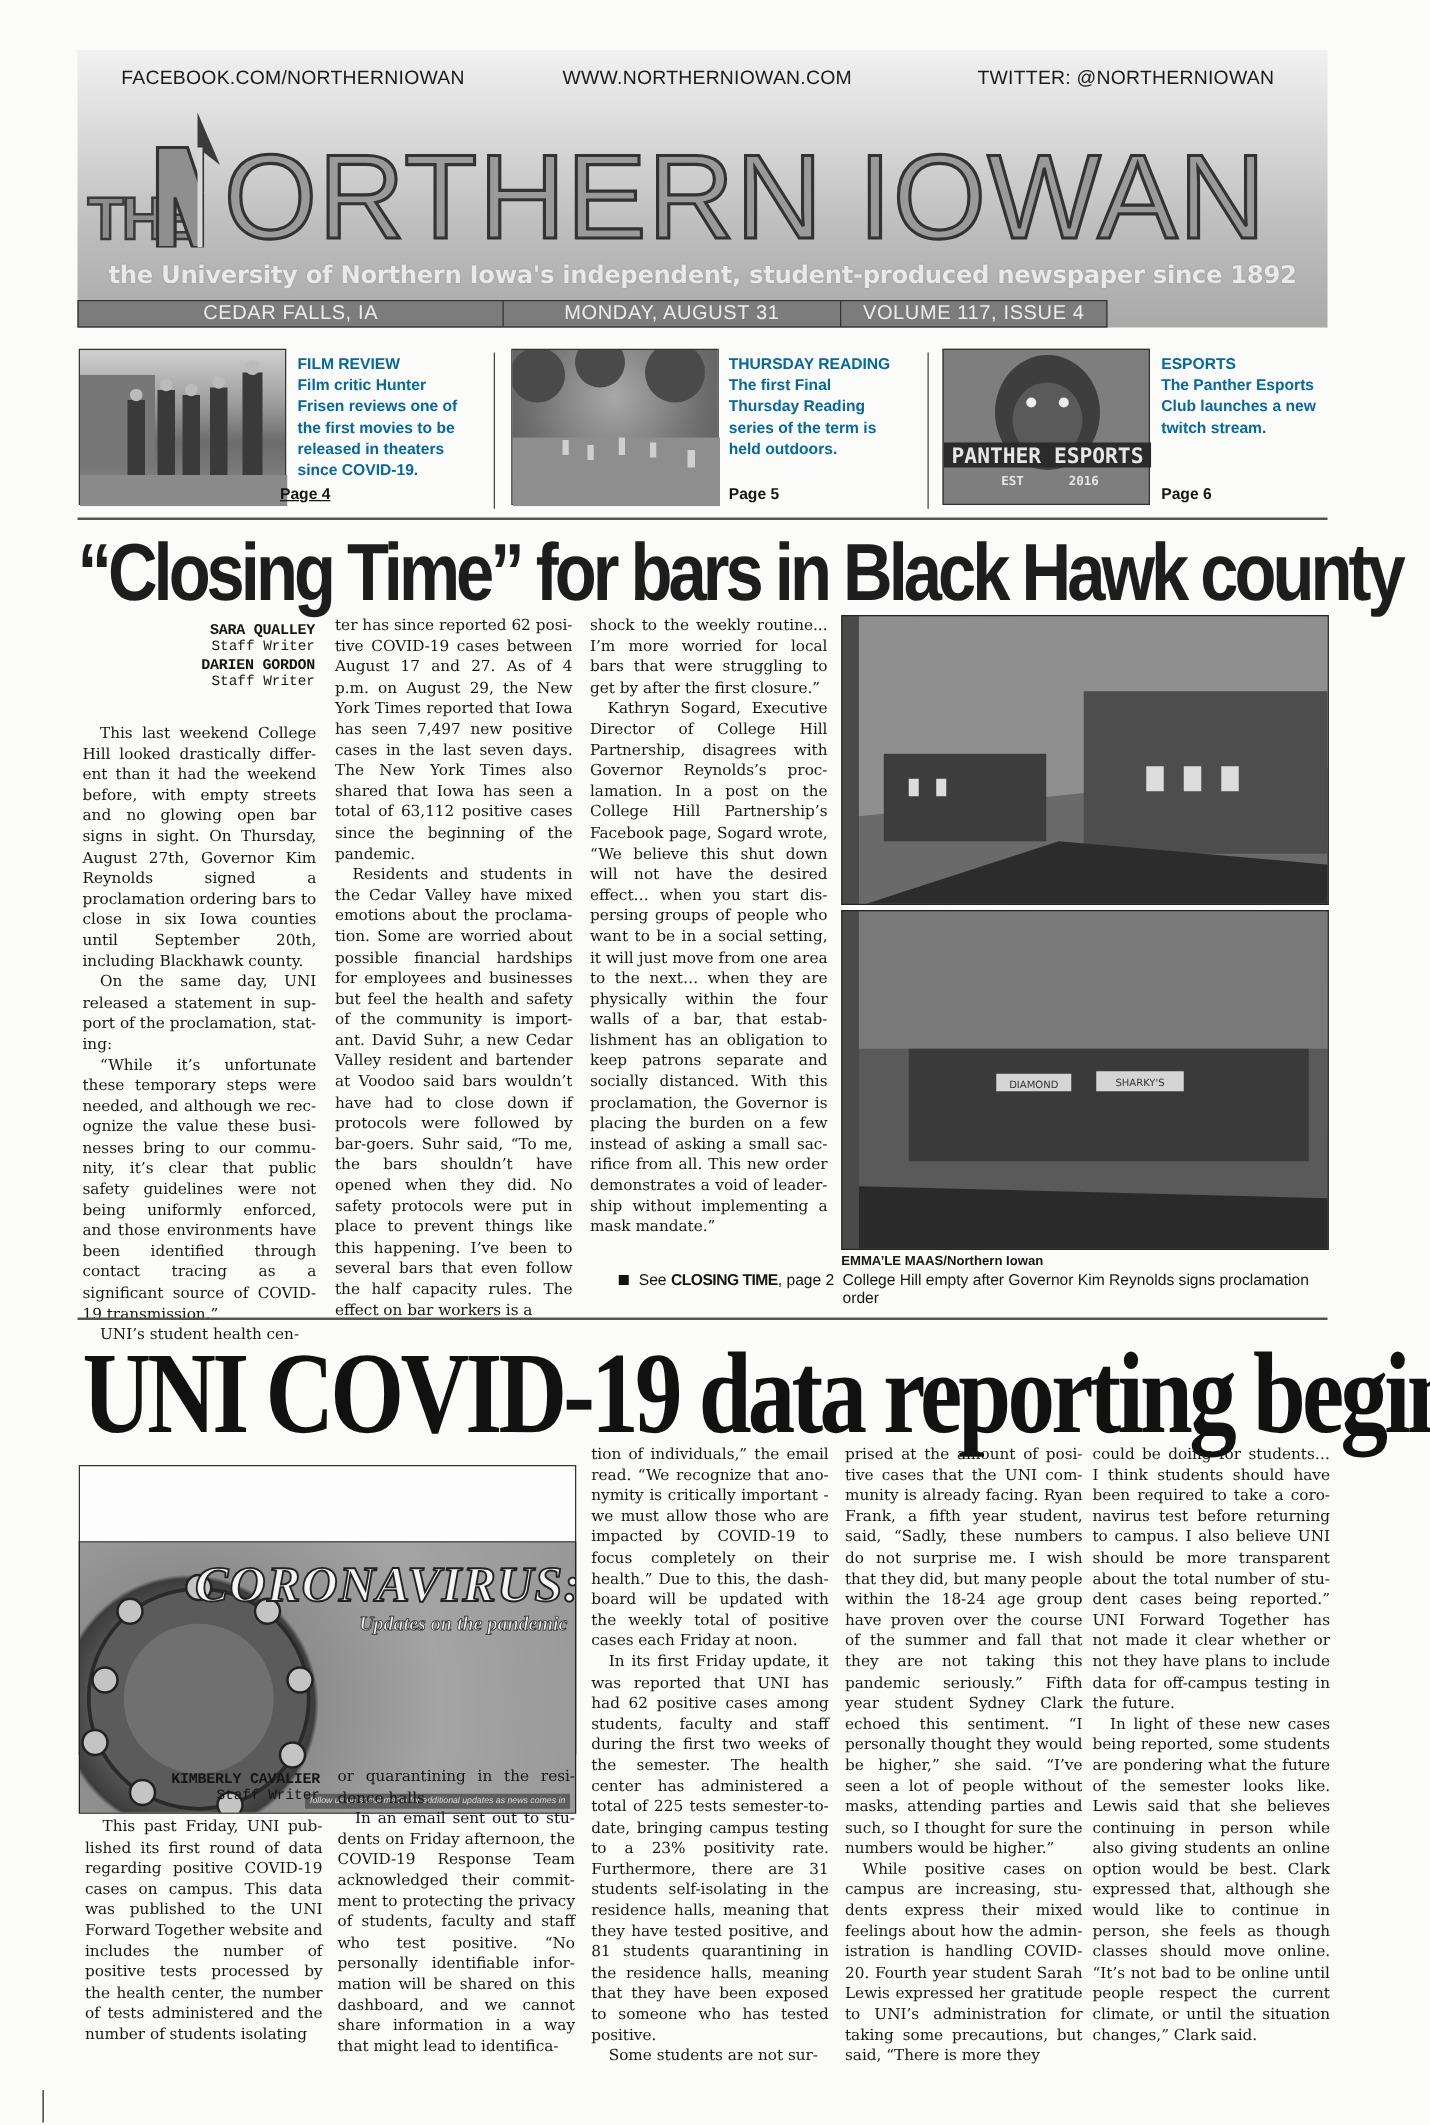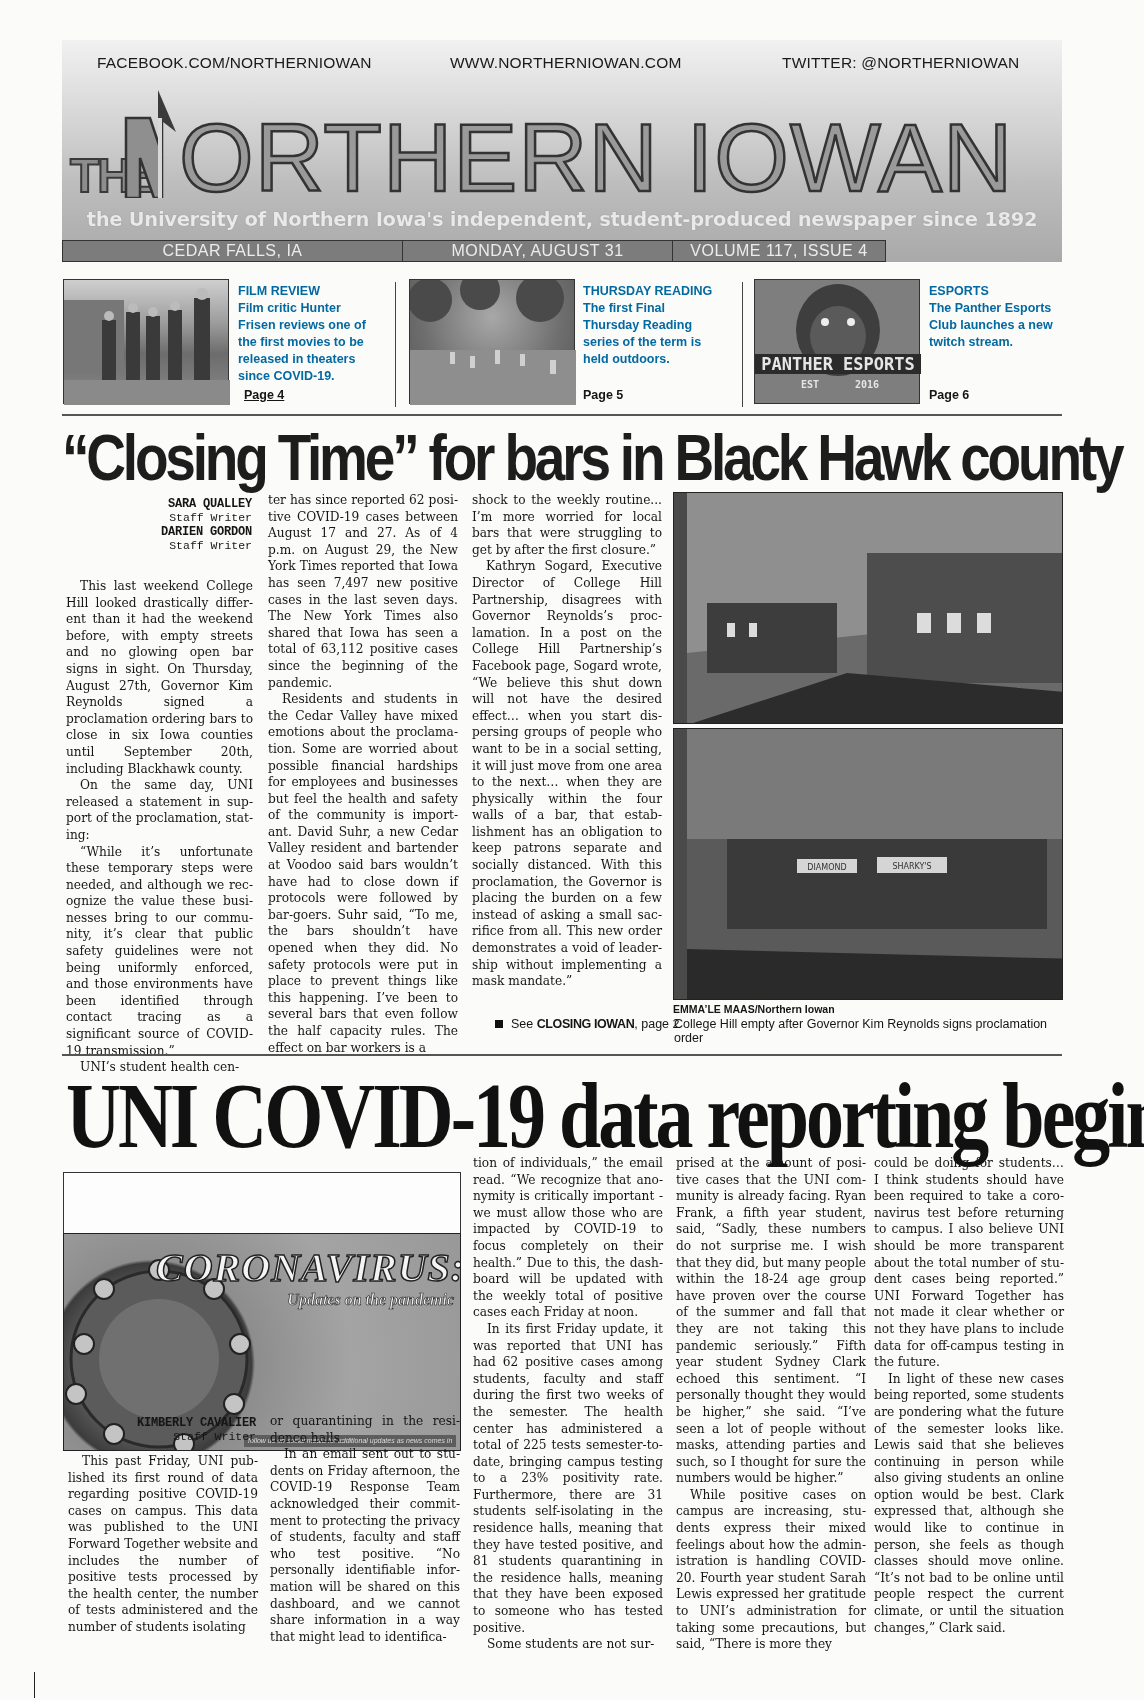--- a/index.html
+++ b/index.html
@@ -113,21 +113,21 @@
           <circle cx="111" cy="26" r="5"></circle>
           <circle cx="138" cy="14" r="6"></circle>
         </g>
       <rect x="0" y="100" width="166" height="25" fill="#8a8a8a"></rect>
     </svg>
   </div>
   <div class="abs teaser-text" style="left:238px;top:283px;width:140px;">
     <div>FILM REVIEW</div>
     <div>Film critic Hunter Frisen reviews one of the first movies to be released in theaters since COVID-19.</div>
   </div>
-  <div class="abs teaser-page" style="left:244px;top:388px;text-decoration:underline;">Page 4</div>
+  <div class="abs teaser-page" style="left:224px;top:388px;text-decoration:underline;">Page 4</div>
   <div class="abs vsep" style="left:395px;top:282px;height:125px;"></div>
 
   <div class="abs teaser-img" style="left:409px;top:279px;width:166px;height:125px;background:radial-gradient(ellipse at 50% 30%,#a8a8a8 0%,#6e6e6e 60%,#555 100%);">
     <svg width="166" height="125">
       <g fill="#4a4a4a">
           <circle cx="20" cy="20" r="22"></circle>
           <circle cx="70" cy="10" r="20"></circle>
           <circle cx="130" cy="18" r="24"></circle>
         </g>
       <rect x="0" y="70" width="166" height="55" fill="#8e8e8e"></rect>
@@ -189,21 +189,21 @@
     <p class="noindent">ter has since reported 62 posi­tive COVID-19 cases between August 17 and 27. As of 4 p.m. on August 29, the New York Times reported that Iowa has seen 7,497 new positive cases in the last seven days. The New York Times also shared that Iowa has seen a total of 63,112 positive cases since the beginning of the pandemic.</p>
     <p>Residents and students in the Cedar Valley have mixed emotions about the proclama­tion. Some are worried about possible financial hardships for employees and businesses but feel the health and safety of the community is import­ant. David Suhr, a new Cedar Valley resident and bartender at Voodoo said bars wouldn’t have had to close down if protocols were followed by bar-goers. Suhr said, “To me, the bars shouldn’t have opened when they did. No safety protocols were put in place to prevent things like this happening. I’ve been to several bars that even follow the half capacity rules. The effect on bar workers is a</p>
   </div>
 
   <div class="abs col" style="left:472px;top:492px;width:190px;">
     <p class="noindent">shock to the weekly routine... I’m more worried for local bars that were struggling to get by after the first closure.”</p>
     <p>Kathryn Sogard, Executive Director of College Hill Partnership, disagrees with Governor Reynolds’s proc­lamation. In a post on the College Hill Partnership’s Facebook page, Sogard wrote, “We believe this shut down will not have the desired effect… when you start dis­persing groups of people who want to be in a social setting, it will just move from one area to the next… when they are physically within the four walls of a bar, that estab­lishment has an obligation to keep patrons separate and socially distanced. With this proclamation, the Governor is placing the burden on a few instead of asking a small sac­rifice from all. This new order demonstrates a void of leader­ship without implementing a mask mandate.”</p>
   </div>
 
   <div class="abs jump" style="left:495px;top:1017px;">
-    <span style="display:inline-block;width:8px;height:8px;background:#111;margin-right:8px;"></span><span>See</span> <b>CLOSING IOWAN</b><span>, page 2</span>
+    <span style="display:inline-block;width:8px;height:8px;background:#111;margin-right:8px;"></span><span>See</span> <b>CLOSING TIME</b><span>, page 2</span>
   </div>
 
   <div class="abs photo" style="left:673px;top:492px;width:390px;height:232px;">
     <svg width="390" height="232">
       <rect x="0" y="0" width="390" height="232" fill="#6a6a6a"></rect>
       <polygon points="0,0 390,0 390,120 0,160" fill="#8f8f8f"></polygon>
       <rect x="20" y="110" width="130" height="70" fill="#3d3d3d"></rect>
       <rect x="180" y="60" width="200" height="130" fill="#4d4d4d"></rect>
       <g fill="#dcdcdc">
           <rect x="40" y="130" width="8" height="14"></rect>

